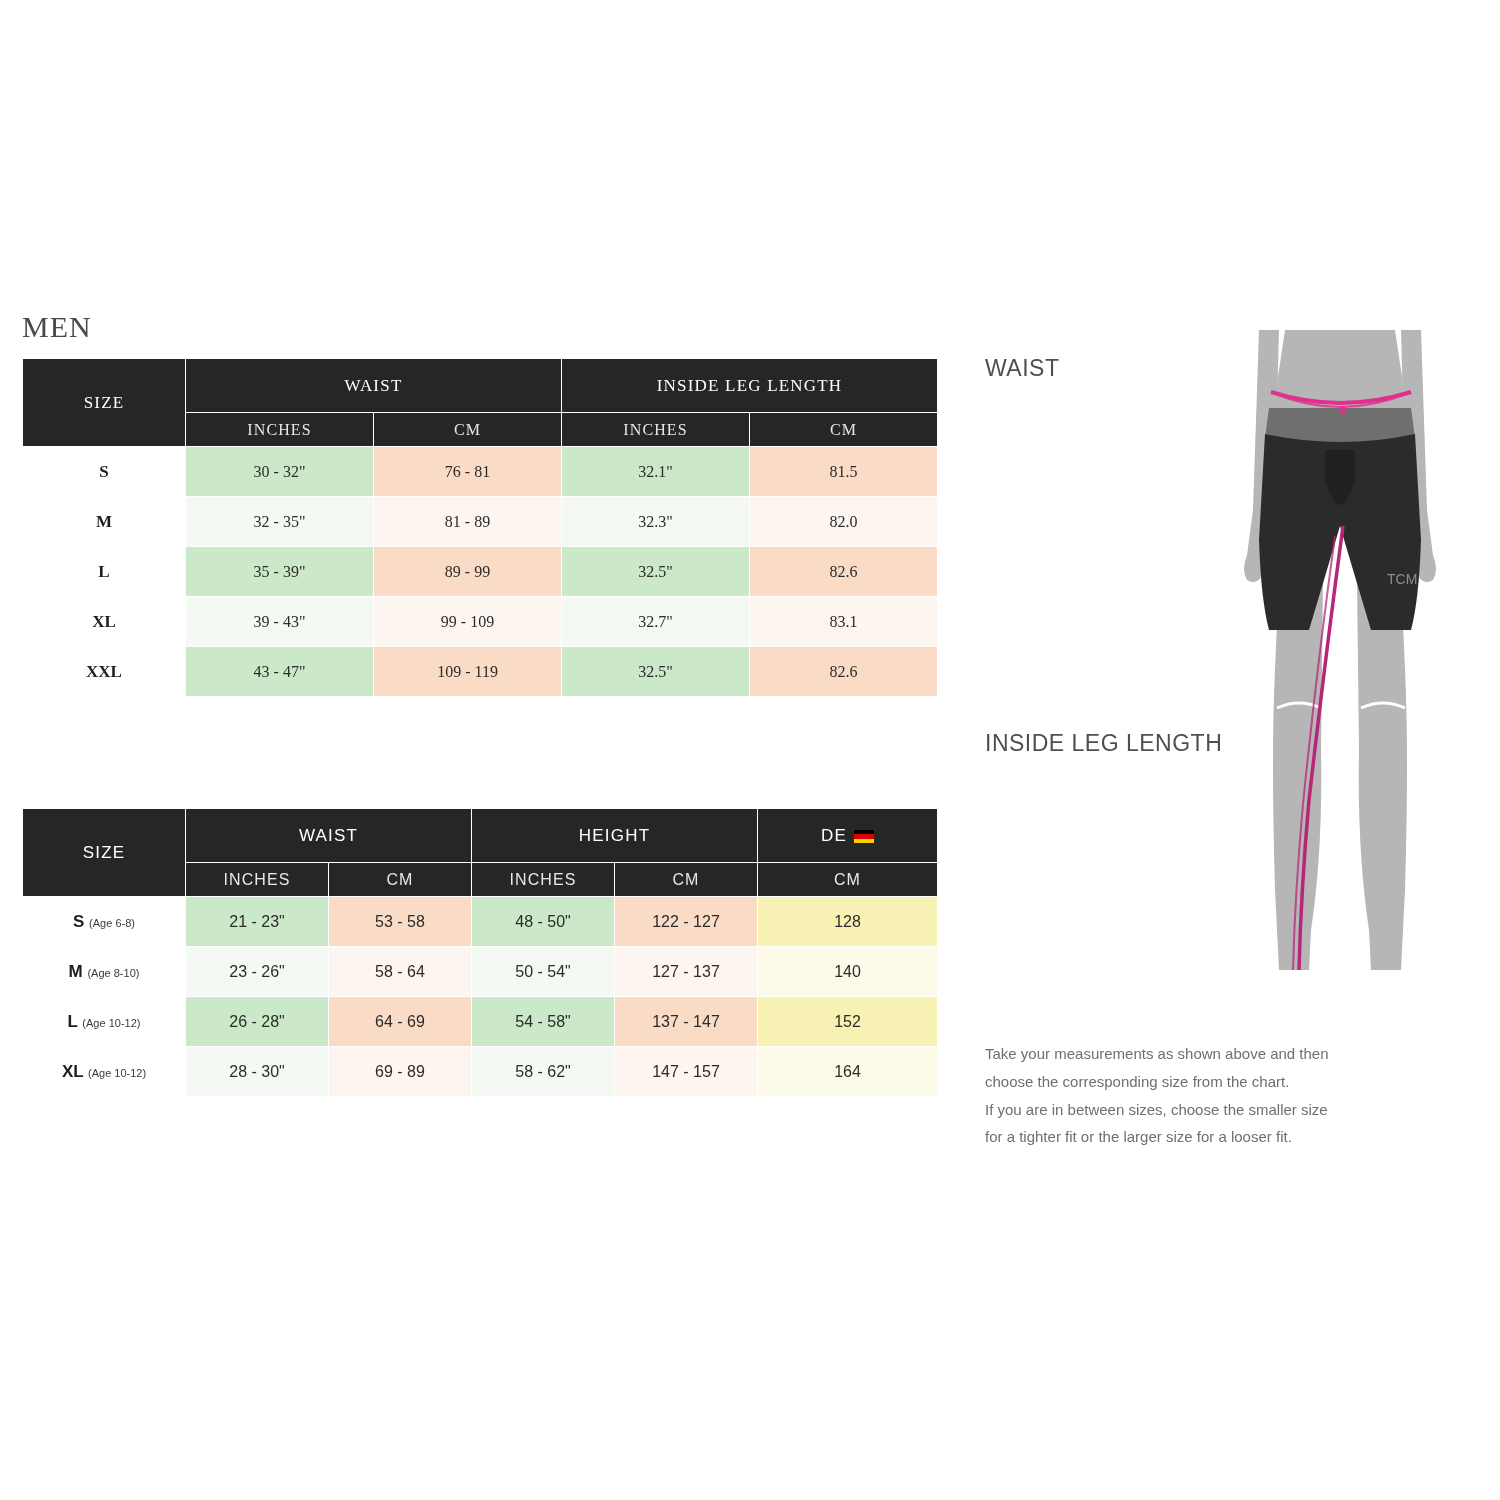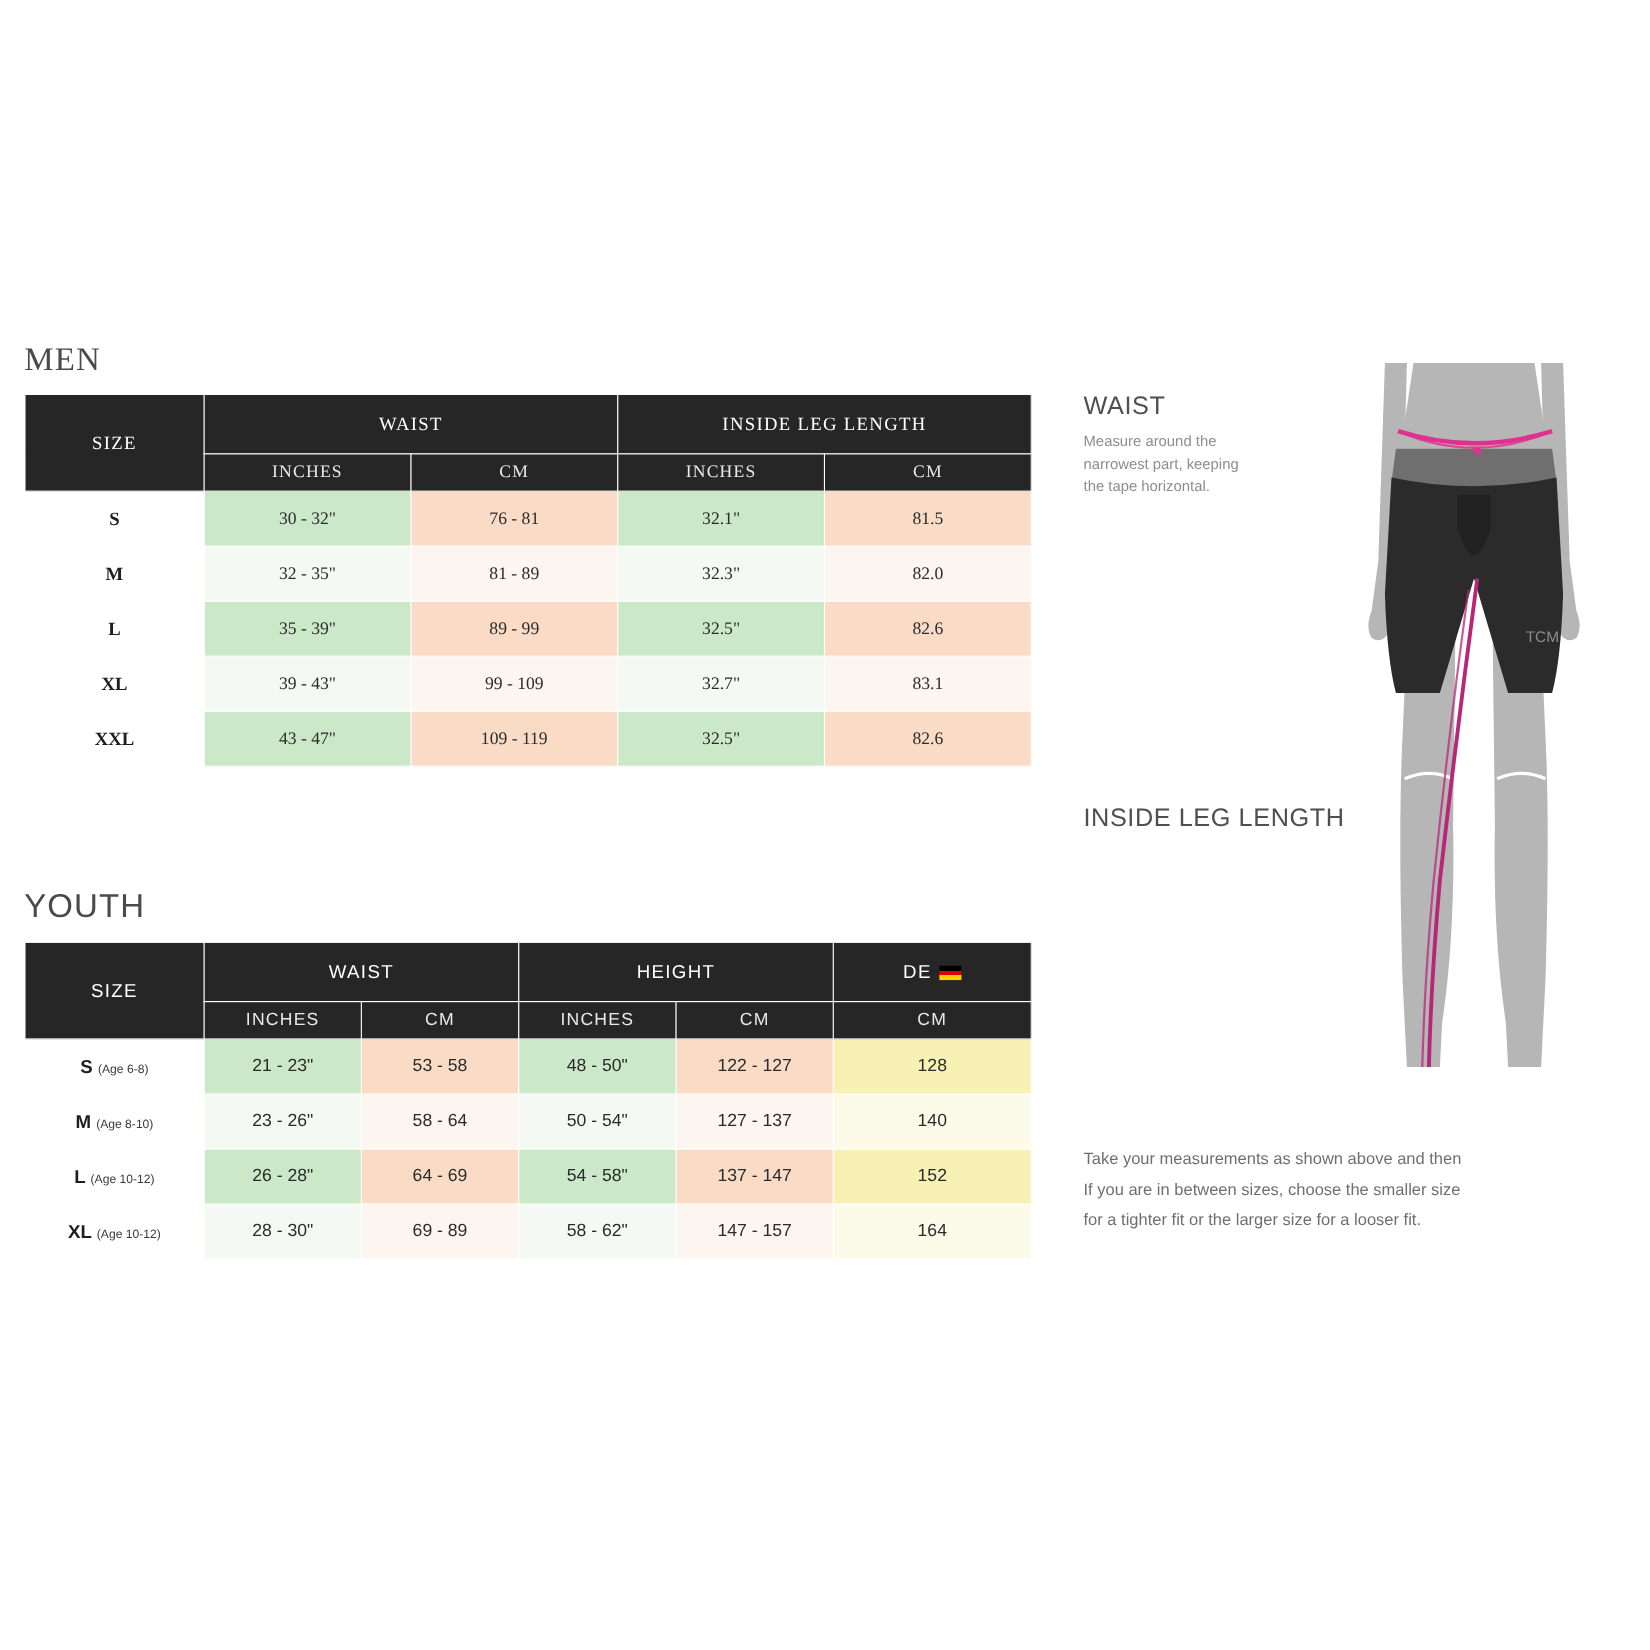--- a/index.html
+++ b/index.html
@@ -179,21 +179,20 @@
           <td class="green-a">43 - 47"</td>
           <td class="peach-a">109 - 119</td>
           <td class="green-a">32.5"</td>
           <td class="peach-a">82.6</td>
         </tr>
       </tbody>
     </table>
   </div>
 
   <div id="youth-block">
-    <h2 class="section-title">YOUTH</h2>
     <table class="size">
       <colgroup>
         <col style="width:163px">
         <col style="width:143px">
         <col style="width:143px">
         <col style="width:143px">
         <col style="width:143px">
         <col style="width:180px">
       </colgroup>
       <tbody>
@@ -258,21 +257,20 @@
           <td class="yellow-b">164</td>
         </tr>
       </tbody>
     </table>
   </div>
 
   <div id="right">
 
     <div id="waist-info">
       <h3 class="info-h">WAIST</h3>
-      <p class="info-p">Measure around the narrowest part, keeping the tape horizontal.</p>
     </div>
 
     <div id="leg-info">
       <h3 class="info-h">INSIDE LEG LENGTH</h3>
     </div>
 
     <div id="figure">
       <svg width="330" height="660" viewBox="0 0 330 660">
 
         <path d="M110 0 L220 0 L226 40 Q230 60 228 80 L102 80 Q100 60 104 40 Z" fill="#b6b6b6"></path>
@@ -301,17 +299,18 @@
         <circle cx="168" cy="80" r="3.5" fill="#e0318f"></circle>
 
         <path d="M168 196 Q150 330 134 470 Q126 560 124 640" stroke="#b8267a" stroke-width="3.5" fill="none"></path>
         <path d="M160 206 Q142 336 128 474 Q120 562 118 640" stroke="#b8267a" stroke-width="2" fill="none" opacity="0.75"></path>
       </svg>
     </div>
   </div>
 
   <div id="bottom-note">
     <div>Take your measurements as shown above and then</div>
+    <div>choose the corresponding size from the chart.</div>
     <div>If you are in between sizes, choose the smaller size</div>
     <div>for a tighter fit or the larger size for a looser fit.</div>
   </div>
 
 </div>
 
 </body></html>

